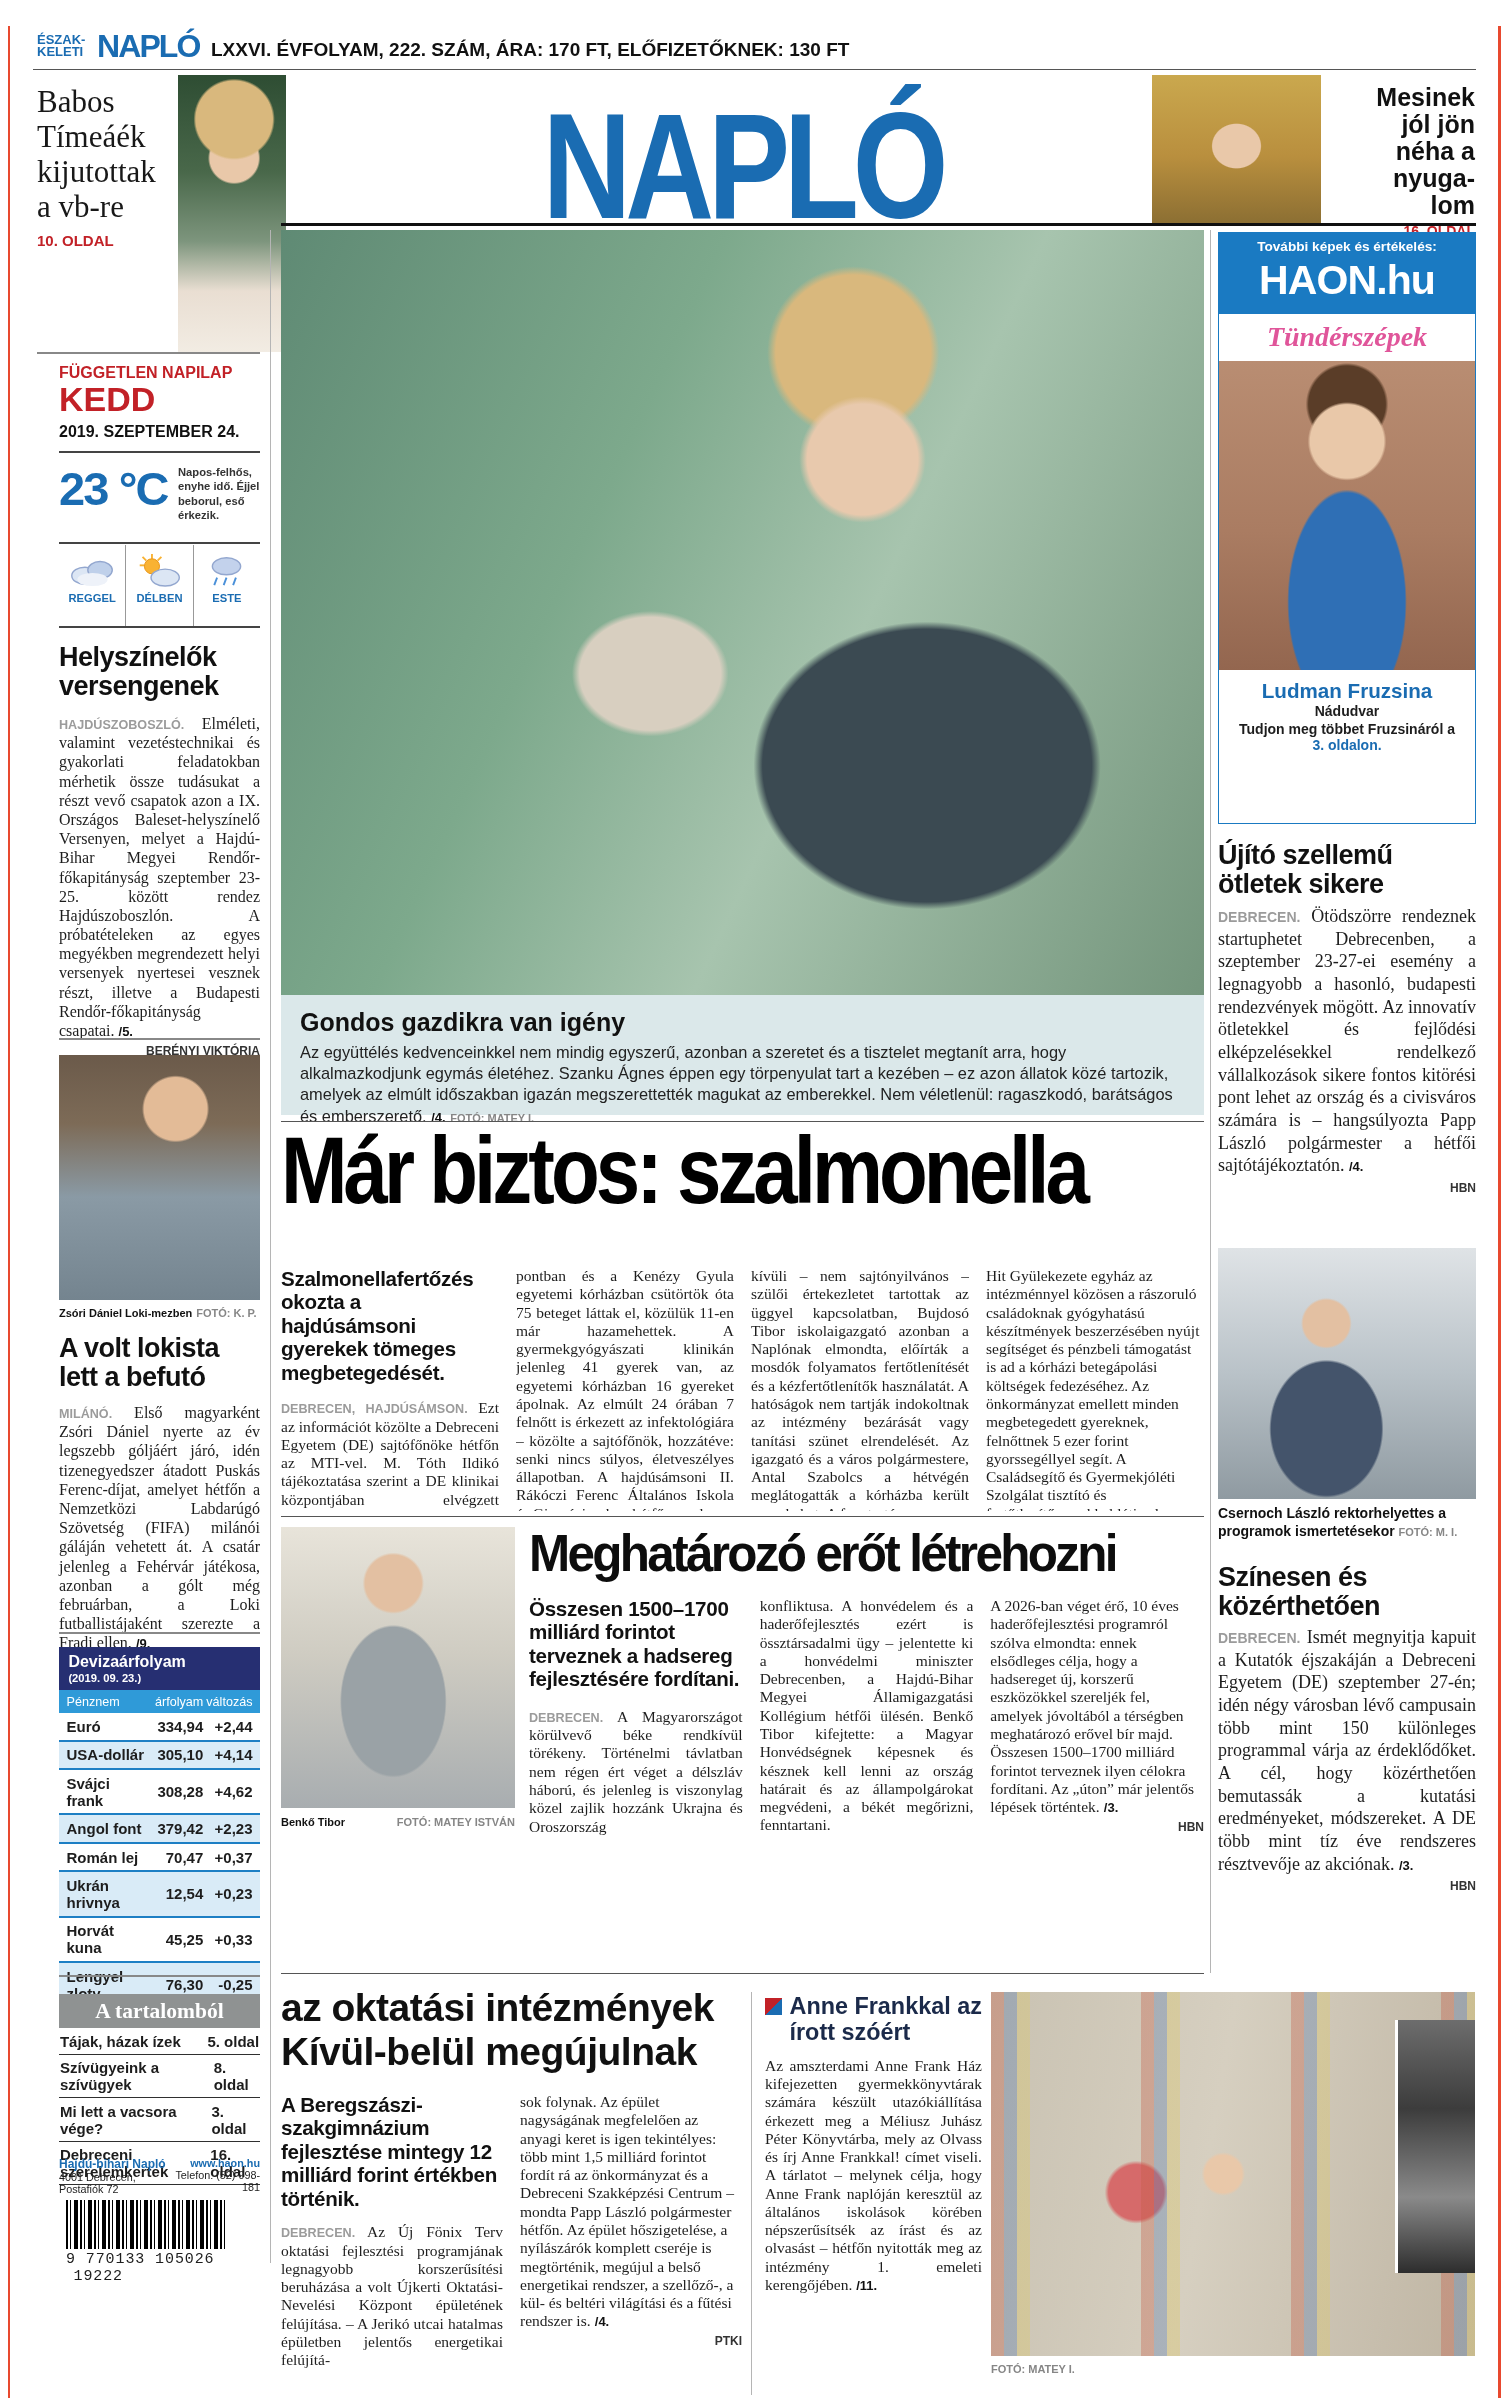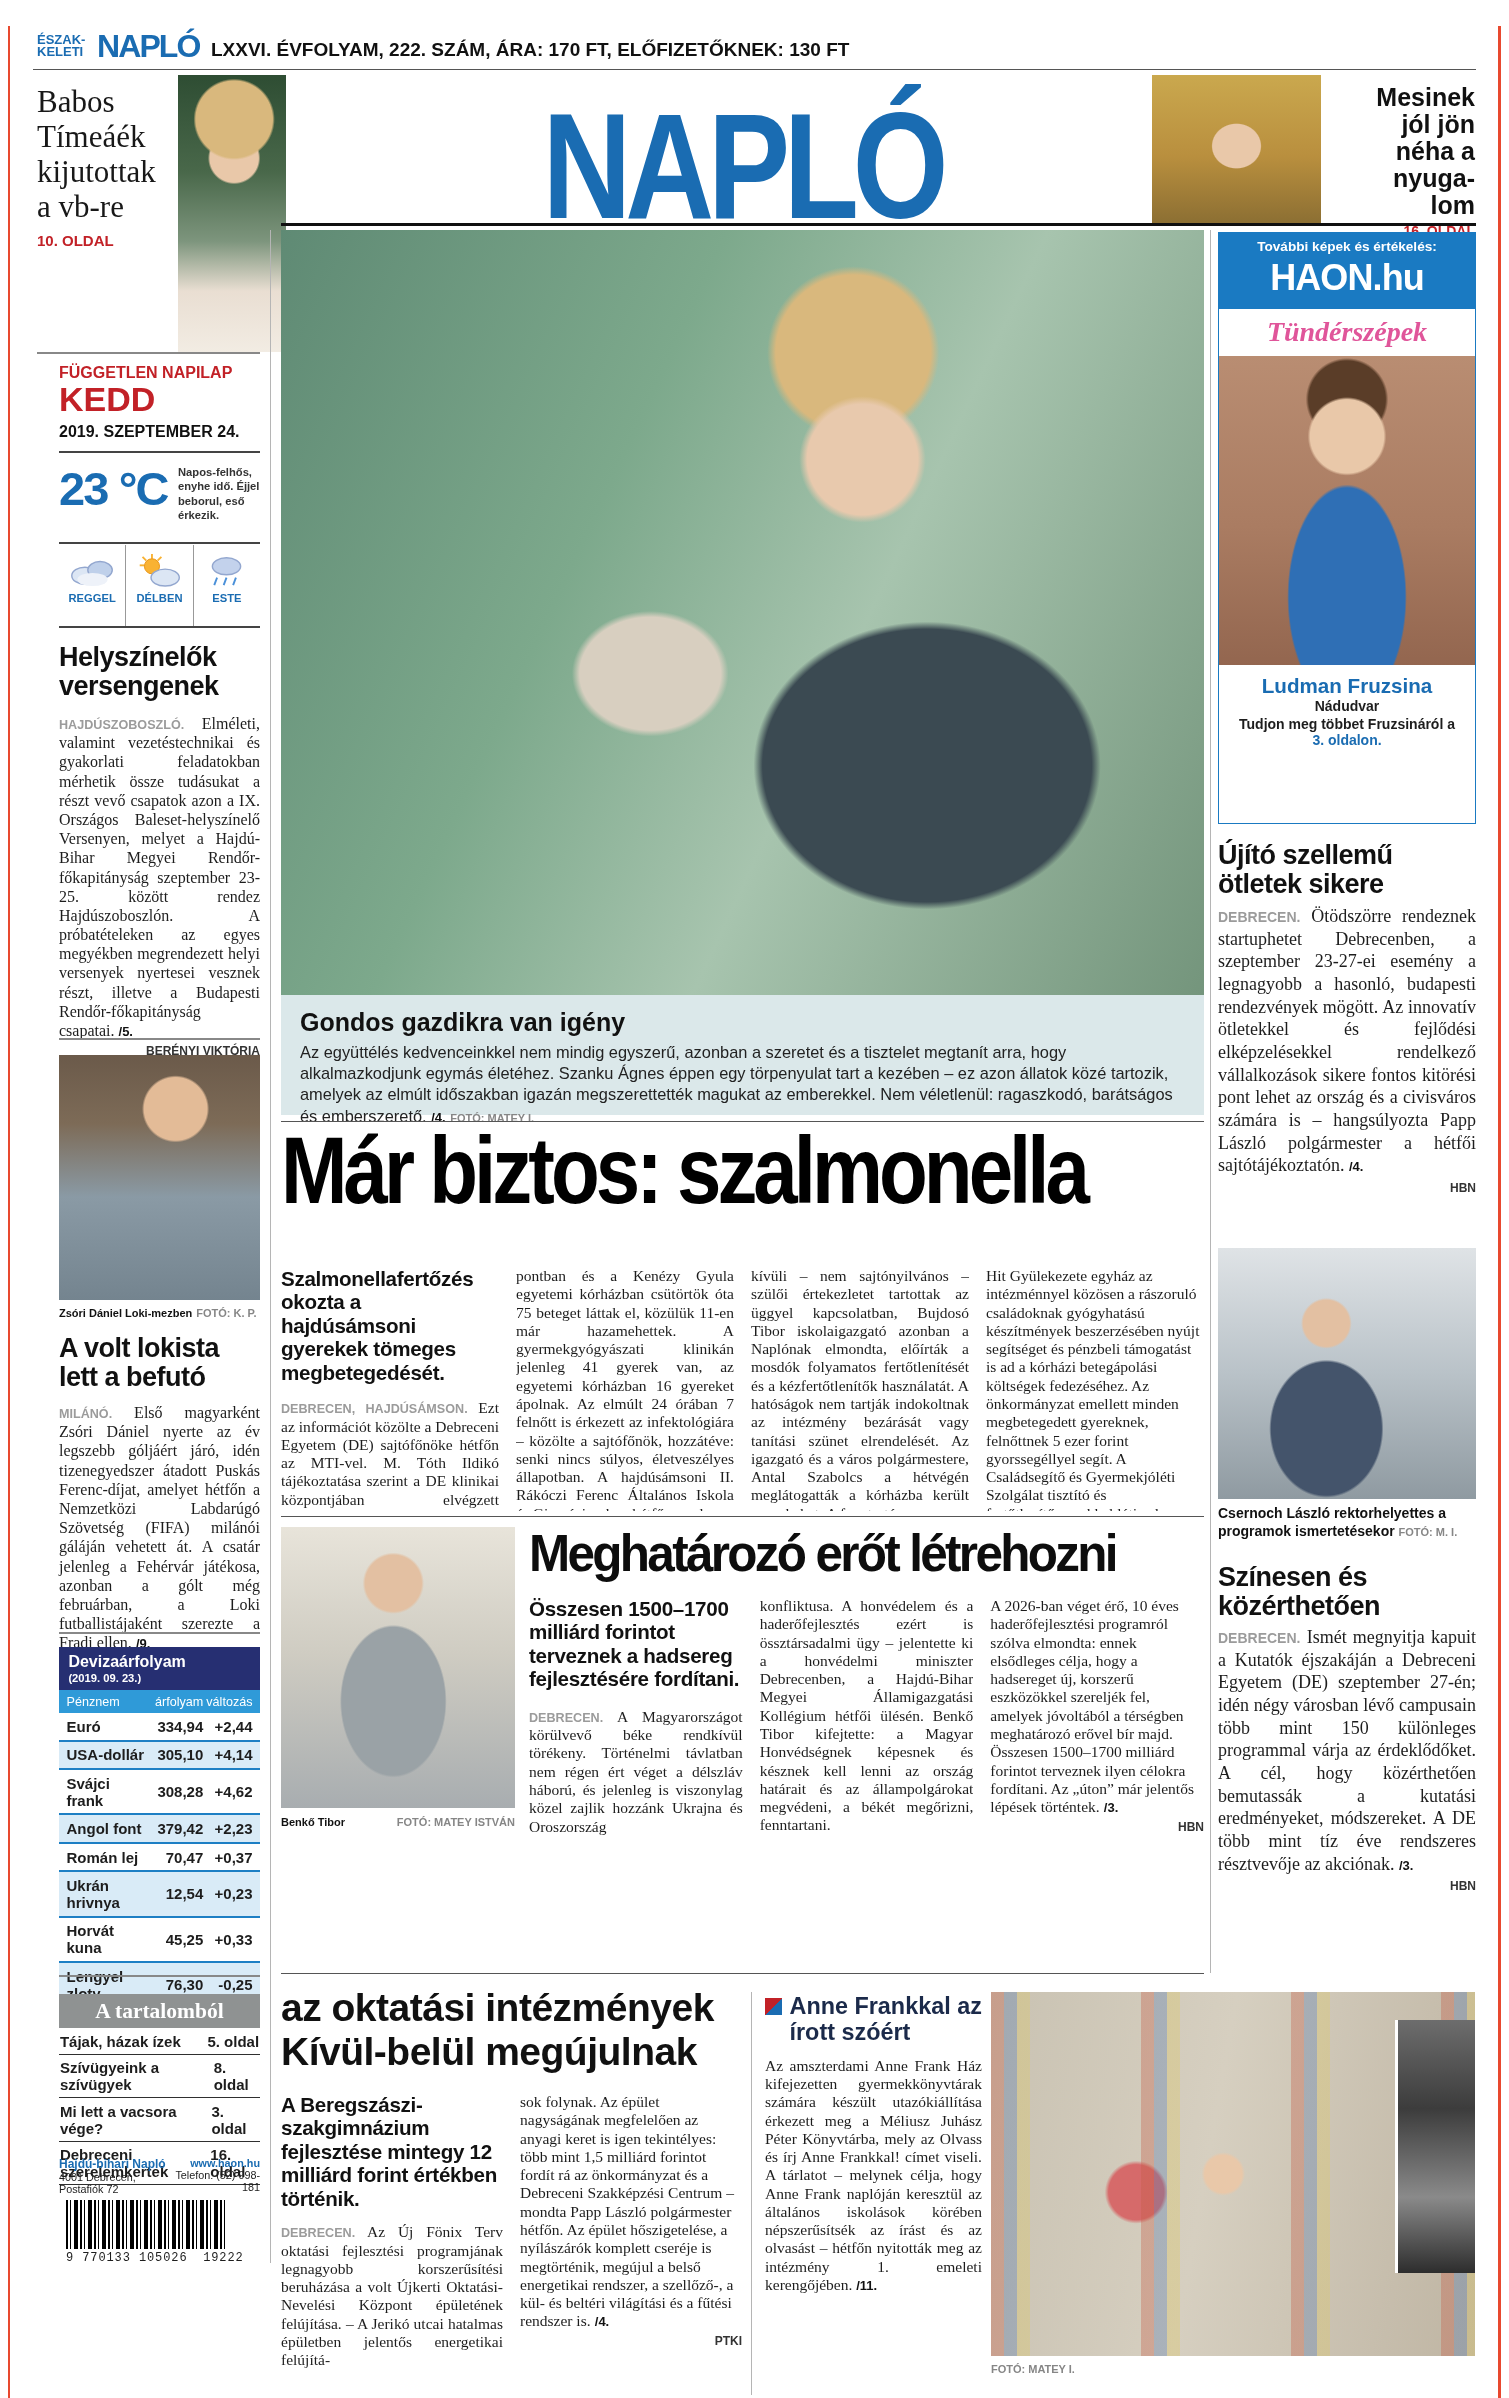--- a/index.html
+++ b/index.html
@@ -260,21 +260,21 @@
       <div class="blue" style="font-weight:bold;font-size:12px;">Hajdú-bihari Napló</div>
       <div style="font-size:10.8px;">4001 Debrecen, Postafiók 72</div>
     </div>
     <div style="text-align:right;">
       <div class="blue" style="font-size:10.8px;font-weight:bold;">www.haon.hu</div>
       <div style="font-size:10.8px;">Telefon: (52) 998-181</div>
     </div>
   </div>
   <div class="abs" style="left:66px;top:2200px;width:195px;">
     <div class="barcode" style="width:159px;"></div>
-    <div style="font-family:'Liberation Mono',monospace;font-size:12px;letter-spacing:0.9px;margin-top:1.9px;">
+    <div style="font-family:'Liberation Mono',monospace;font-size:15px;letter-spacing:0.9px;margin-top:1.9px;">
       <span>9 770133 105026</span>
       <span style="margin-left:7.5px;">19222</span>
     </div>
   </div>
 
   <div class="abs photo" style="left:281px;top:230px;width:923px;height:765px;background:
        radial-gradient(circle at 63% 30%, #e8c9ad 0 7%, rgba(232,201,173,0) 8%),
        radial-gradient(circle at 62% 16%, #d9b87d 0 9%, rgba(217,184,125,0) 10%),
        radial-gradient(ellipse at 40% 58%, #d8cfc0 0 9%, rgba(216,207,192,0) 10%),
        radial-gradient(ellipse at 70% 70%, #3b4a52 0 18%, rgba(59,74,82,0) 19%),
@@ -372,21 +372,21 @@
        repeating-linear-gradient(90deg, rgba(196,92,70,0.35) 0 13px, rgba(88,124,176,0.35) 13px 26px, rgba(219,199,103,0.35) 26px 39px, rgba(0,0,0,0) 39px 150px),
        radial-gradient(circle at 30% 55%, #d66a6a 0 7%, rgba(214,106,106,0) 8%),
        radial-gradient(circle at 48% 50%, #e9c8a9 0 6%, rgba(233,200,169,0) 7%),
        linear-gradient(100deg,#c9c2b2 0%,#d6cfc0 45%,#bfb5a3 100%);">
     <div style="position:absolute;right:0;top:28px;width:77px;height:253px;border-left:3.7px solid #fff;background:linear-gradient(180deg,#6d6d6d 0%,#3c3c3c 35%,#8a8a8a 70%,#2d2d2d 100%);"></div>
   </div>
   <div class="abs credit" style="left:991px;top:2363px;">FOTÓ: MATEY I.</div>
 
   <div class="abs" style="left:1218px;top:232px;width:258px;height:592px;border:1.9px solid #1a7ac2;box-sizing:border-box;">
     <div style="background:#1a7ac2;color:#fff;text-align:center;font-weight:bold;font-size:13.6px;padding:5.6px 0 1.9px;">További képek és értékelés:</div>
-    <div style="background:#1a7ac2;color:#fff;text-align:center;font-weight:bold;font-size:36px;letter-spacing:-0.9px;padding:1.9px 0 9.4px;">HAON.hu</div>
+    <div style="background:#1a7ac2;color:#fff;text-align:center;font-weight:bold;font-size:41px;letter-spacing:-0.9px;padding:1.9px 0 9.4px;">HAON.hu</div>
     <div class="serif" style="text-align:center;font-style:italic;font-weight:bold;font-size:28px;color:#e0559a;padding:7.5px 0;">Tündérszépek</div>
     <div class="photo" style="height:309px;background:
          radial-gradient(ellipse at 50% 78%, #2f6fb5 0 32%, rgba(47,111,181,0) 33%),
          radial-gradient(circle at 50% 26%, #e9c8a9 0 14%, rgba(233,200,169,0) 15%),
          radial-gradient(circle at 50% 14%, #5a3d28 0 13%, rgba(90,61,40,0) 14%),
          linear-gradient(180deg,#b98d72 0%,#aa7c62 55%,#93664f 100%);"></div>
     <div class="blue" style="text-align:center;font-weight:bold;font-size:20.6px;margin-top:9.4px;">Ludman Fruzsina</div>
     <div style="text-align:center;font-weight:bold;font-size:14px;">Nádudvar</div>
     <div style="text-align:center;font-size:14px;font-weight:bold;padding:1.9px 17px 0;">
       <span>Tudjon meg többet Fruzsináról a</span>

